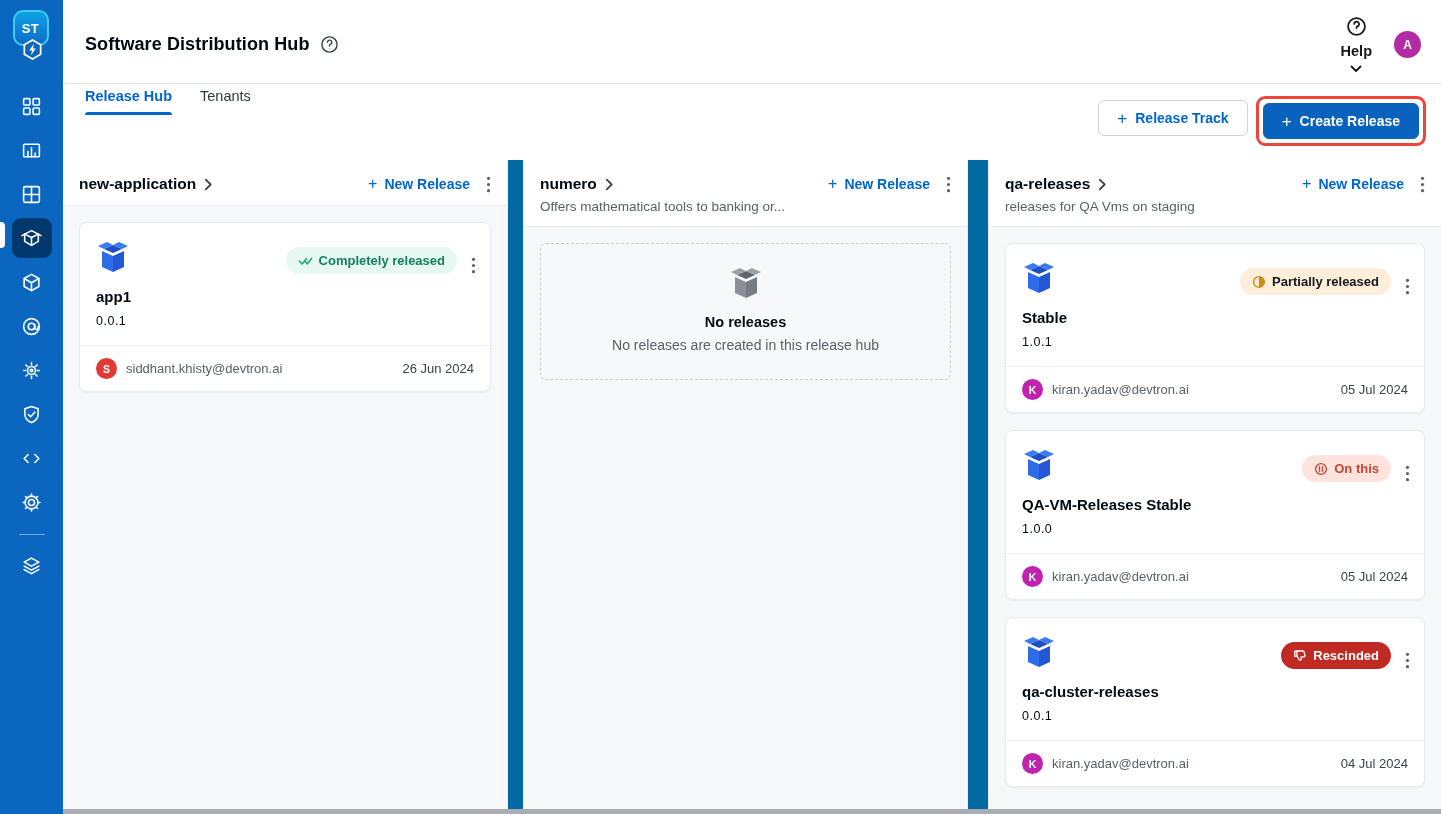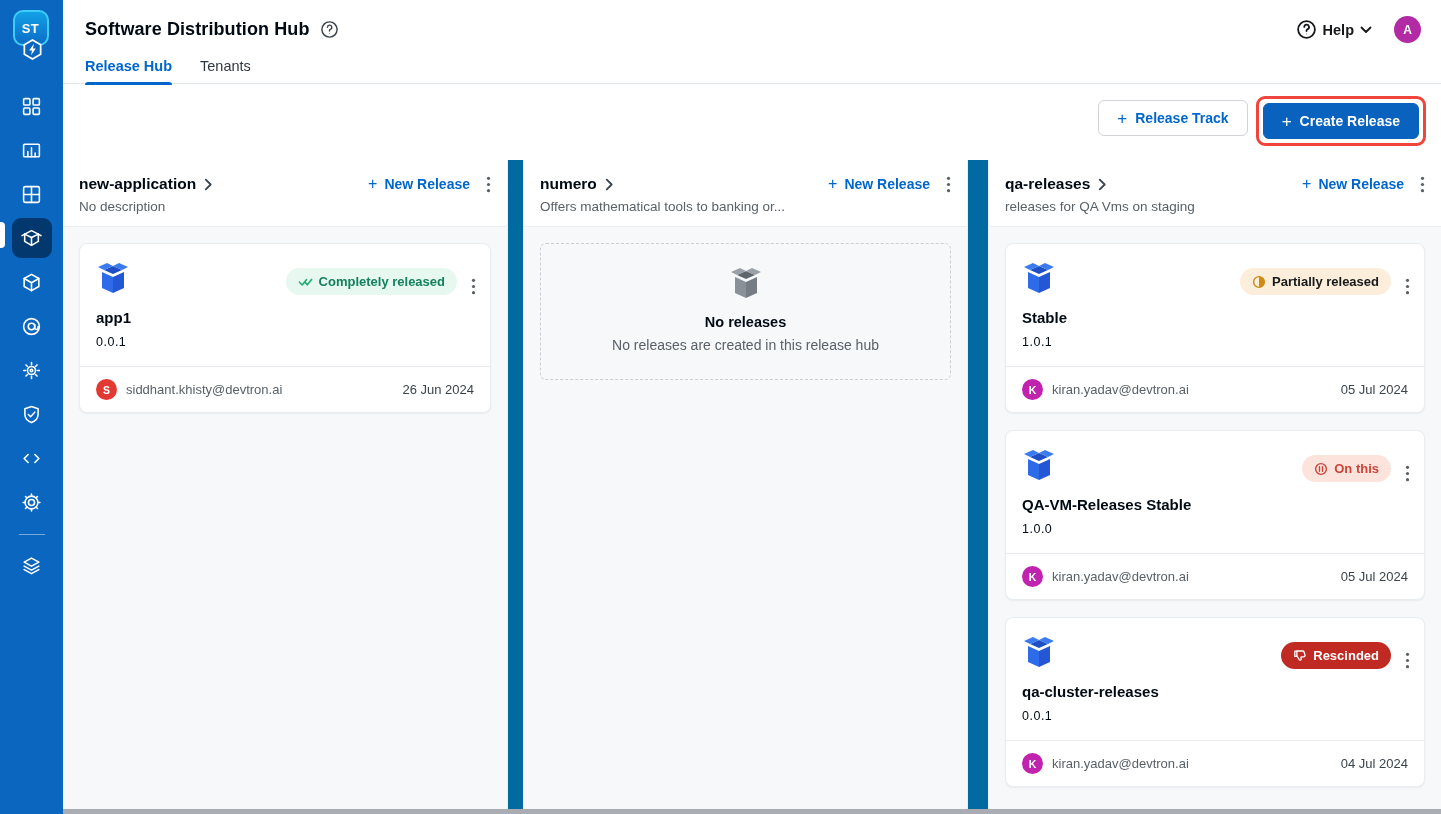--- a/index.html
+++ b/index.html
@@ -27,21 +27,21 @@
 
   
   .main{flex:1;display:flex;flex-direction:column;position:relative;background:#fff;}
 
   .topbar{height:84px;border-bottom:1px solid #e2e7ec;background:#fff;flex:0 0 84px;}
   .topbar-row{display:flex;align-items:center;padding:16px 20px 0 22px;}
   .page-title{font-size:18px;font-weight:700;margin:0;letter-spacing:.1px;}
   .hicon{width:19px;height:19px;stroke:#3b444c;fill:none;stroke-width:1.5;
     stroke-linecap:round;stroke-linejoin:round;margin-left:10px;}
   .spacer{flex:1;}
-  .help-menu{display:flex;align-items:center;gap:6px;cursor:pointer;}
+  .help-menu{display:flex;align-items:center;gap:6px;cursor:pointer;flex-direction:column;}
   .help-menu .hicon{stroke:#16181a;stroke-width:1.7;margin-left:0;width:21px;height:21px;}
   .help-label{font-size:14.5px;font-weight:600;color:#16181a;}
   .chev{width:12px;height:8px;stroke:#16181a;fill:none;stroke-width:1.8;
     stroke-linecap:round;stroke-linejoin:round;}
   .avatar{width:27px;height:27px;border-radius:50%;background:#b22ba4;color:#fff;
     display:flex;align-items:center;justify-content:center;font-size:12px;font-weight:700;
     margin-left:22px;cursor:pointer;}
   .tabs{display:flex;gap:28px;margin:15px 0 0 22px;}
   .tab{font-size:14.5px;color:#2f3741;padding-bottom:11px;cursor:pointer;position:relative;}
   .tab.active{color:#0066cc;font-weight:600;}
@@ -260,21 +260,20 @@
             <span class="new-release">
               <span class="plus">+</span>
               <span>New Release</span>
             </span>
             <svg class="kebab" viewBox="0 0 4 16">
               <circle cx="2" cy="2.2" r="1.5"></circle>
                 <circle cx="2" cy="8" r="1.5"></circle>
                 <circle cx="2" cy="13.8" r="1.5"></circle>
             </svg>
           </div>
-          <div class="col-desc">No description</div>
         </div>
         <div class="col-body">
           <article class="card">
             <div class="card-top">
               <svg class="box-icon" viewBox="0 0 34 34">
                 <polygon points="8,9 17,13 26,9 17,5" fill="#1e4fc4"></polygon>
                 <polygon points="17,5 8,9 2,6 11,2" fill="#3b7bf0"></polygon>
                 <polygon points="17,5 26,9 32,6 23,2" fill="#3b7bf0"></polygon>
                 <polygon points="6,11 17,16 17,32 6,27" fill="#2e6be8"></polygon>
                 <polygon points="28,11 17,16 17,32 28,27" fill="#2457d6"></polygon>

